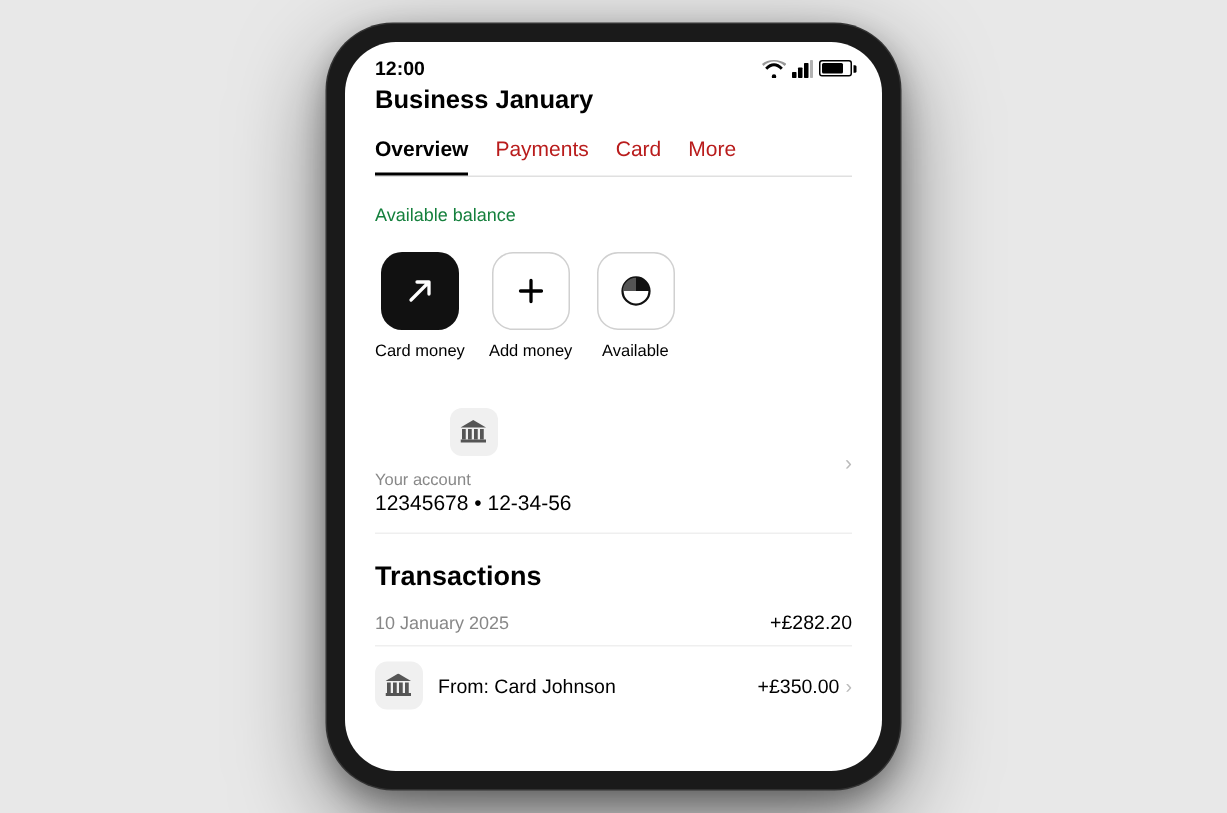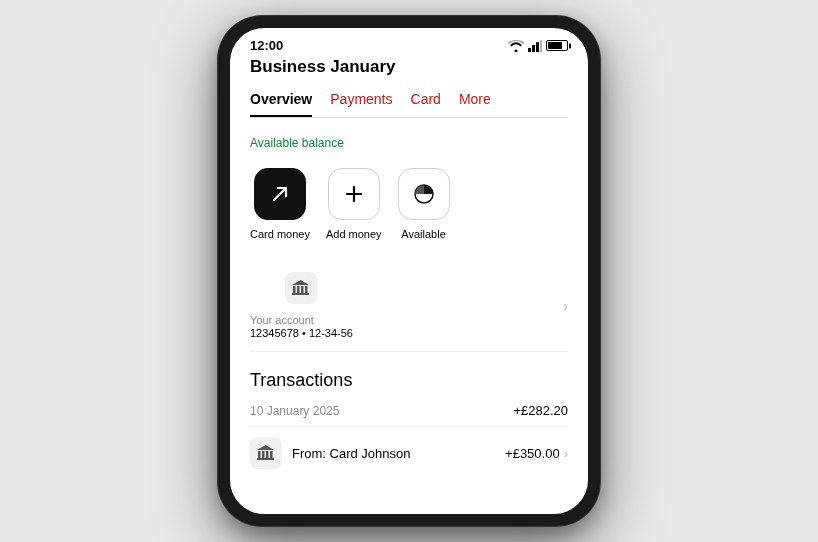--- a/index.html
+++ b/index.html
@@ -213,35 +213,35 @@
       justify-content: center;
       font-size: 14px;
     }
 
     .account-info-label {
       font-size: 11px;
       color: #888;
     }
 
     .account-info-number {
-      font-size: 11px;
+      font-size: 14px;
       font-weight: 500;
       color: #000;
       margin-top: 1px;
     }
 
     .chevron {
       color: #bbb;
       font-size: 14px;
     }
 
     
     .transactions-title {
       font-size: 18px;
-      font-weight: 400;
+      font-weight: 700;
       color: #000;
       margin-bottom: 12px;
     }
 
     .transaction-date-row {
       display: flex;
       justify-content: space-between;
       align-items: center;
       margin-bottom: 8px;
     }

